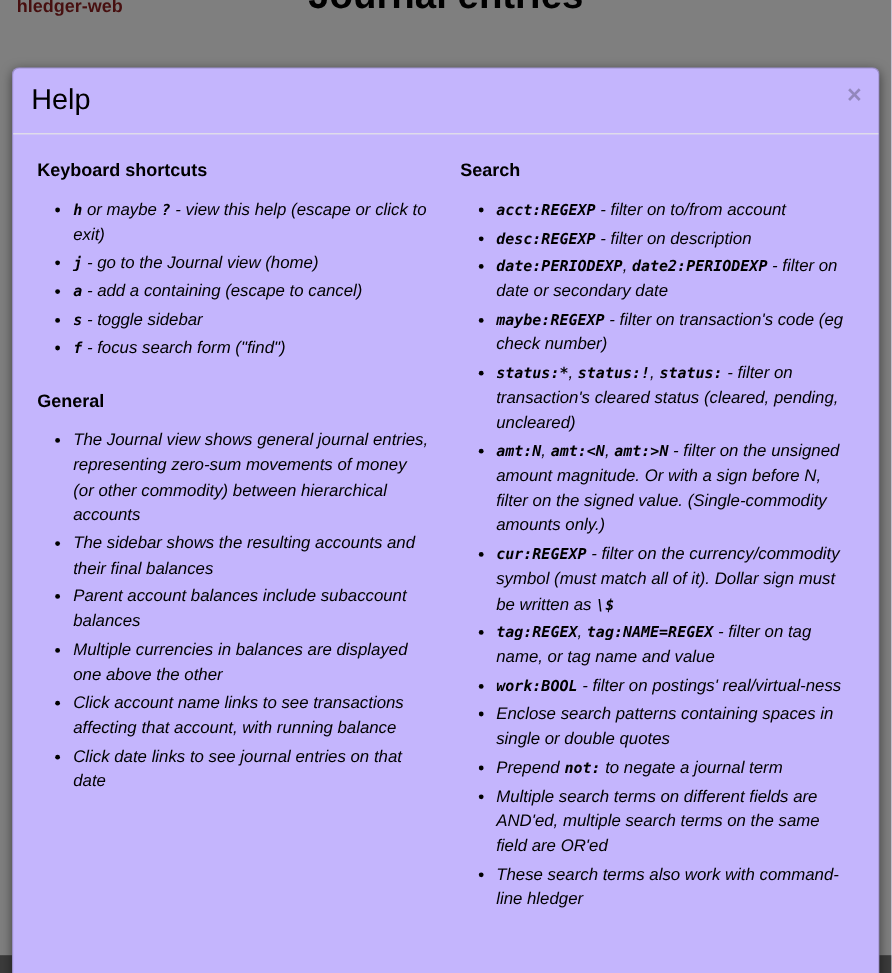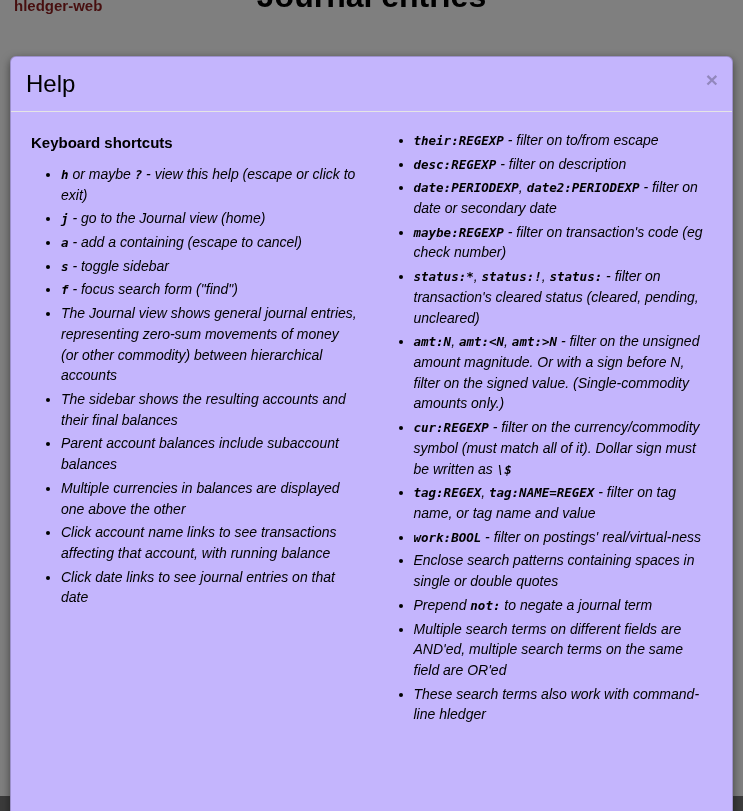--- a/index.html
+++ b/index.html
@@ -65,32 +65,34 @@
   <div class="modal-body">
     <div class="col">
         <div class="section-heading">Keyboard shortcuts</div>
         <ul class="help-list">
           <li><code>h</code><span> or maybe </span><code>?</code><span> - view this help (escape or click to exit)</span></li>
           <li><code>j</code><span> - go to the Journal view (home)</span></li>
           <li><code>a</code><span> - add a containing (escape to cancel)</span></li>
           <li><code>s</code><span> - toggle sidebar</span></li>
           <li><code>f</code><span> - focus search form ("find")</span></li>
         </ul>
+        <div class="section-heading">General</div>
         <ul class="help-list">
           <li><span>The Journal view shows general journal entries, representing zero-sum movements of money (or other commodity) between hierarchical accounts</span></li>
           <li><span>The sidebar shows the resulting accounts and their final balances</span></li>
           <li><span>Parent account balances include subaccount balances</span></li>
           <li><span>Multiple currencies in balances are displayed one above the other</span></li>
           <li><span>Click account name links to see transactions affecting that account, with running balance</span></li>
           <li><span>Click date links to see journal entries on that date</span></li>
         </ul>
       </div>
     <div class="col">
+        <div class="section-heading">Search</div>
         <ul class="help-list">
-          <li><code>their:REGEXP</code><span> - filter on to/from escape</span></li>
+          <li><code>acct:REGEXP</code><span> - filter on to/from account</span></li>
           <li><code>desc:REGEXP</code><span> - filter on description</span></li>
           <li><code>date:PERIODEXP</code><span>, </span><code>date2:PERIODEXP</code><span> - filter on date or secondary date</span></li>
           <li><code>maybe:REGEXP</code><span> - filter on transaction's code (eg check number)</span></li>
           <li><code>status:*</code><span>, </span><code>status:!</code><span>, </span><code>status:</code><span> - filter on transaction's cleared status (cleared, pending, uncleared)</span></li>
           <li><code>amt:N</code><span>, </span><code>amt:&lt;N</code><span>, </span><code>amt:&gt;N</code><span> - filter on the unsigned amount magnitude. Or with a sign before N, filter on the signed value. (Single-commodity amounts only.)</span></li>
           <li><code>cur:REGEXP</code><span> - filter on the currency/commodity symbol (must match all of it). Dollar sign must be written as </span><code>\$</code></li>
           <li><code>tag:REGEX</code><span>, </span><code>tag:NAME=REGEX</code><span> - filter on tag name, or tag name and value</span></li>
           <li><code>work:BOOL</code><span> - filter on postings' real/virtual-ness</span></li>
           <li><span>Enclose search patterns containing spaces in single or double quotes</span></li>
           <li><span>Prepend </span><code>not:</code><span> to negate a journal term</span></li>

